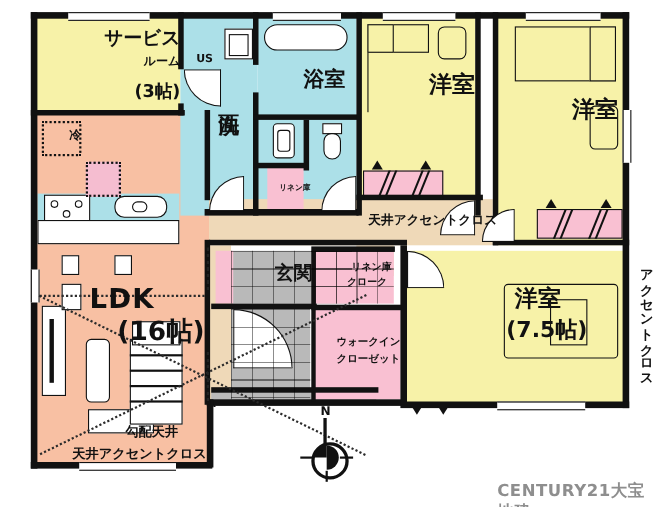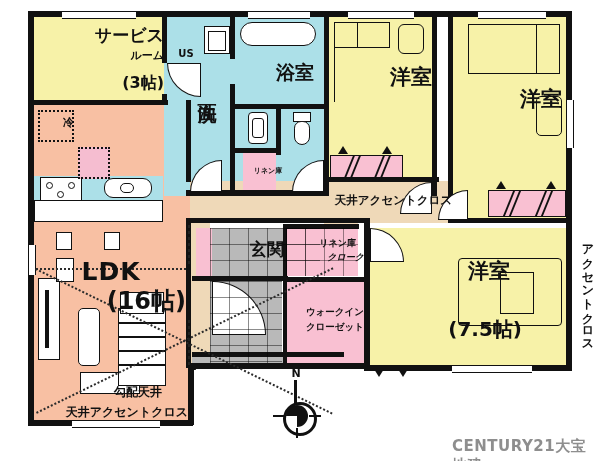--- a/index.html
+++ b/index.html
@@ -271,26 +271,26 @@
 
   <div class="lbl jp" style="left:244px;top:158px;width:32px;font-size:7px;line-height:1.25;">
     <span>リネン庫</span>
   </div>
 
   <div class="lbl jp" style="left:328px;top:66px;width:104px;font-size:21px;">洋室</div>
 
   <div class="lbl jp" style="left:452px;top:88px;width:110px;font-size:21px;">洋室</div>
 
   <div class="lbl jp" style="left:400px;top:260px;width:110px;font-size:21px;">洋室</div>
-  <div class="lbl jp" style="left:404px;top:288px;width:118px;font-size:20px;margin-top:30px;">(7.5帖)</div>
+  <div class="lbl jp" style="left:416px;top:288px;width:118px;font-size:20px;">(7.5帖)</div>
 
   <div class="lbl jp" style="left:222px;top:240px;width:62px;font-size:17px;">玄関</div>
 
   <div class="lbl jp" style="left:288px;top:238px;width:68px;font-size:9px;">リネン庫</div>
-  <div class="lbl jp" style="left:296px;top:252px;width:68px;font-size:9px;font-style:italic;">クローク</div>
+  <div class="lbl jp" style="left:284px;top:252px;width:68px;font-size:9px;">クローク</div>
 
   <div class="lbl jp" style="left:284px;top:307px;width:80px;font-size:9.5px;">ウォークイン</div>
   <div class="lbl jp" style="left:284px;top:322px;width:80px;font-size:9.5px;">クローゼット</div>
 
   <div class="lbl jp" style="left:316px;top:194px;width:136px;font-size:11.5px;font-weight:700;">天井アクセントクロス</div>
   <div class="lbl jp" style="left:82px;top:386px;width:80px;font-size:12px;">勾配天井</div>
   <div class="lbl jp" style="left:48px;top:406px;width:140px;font-size:12px;">天井アクセントクロス</div>
   <div class="lbl jp vert" style="left:574px;top:236px;width:20px;font-size:12px;font-weight:700;">アクセントクロス</div>
   <div class="lbl" style="left:170px;top:12px;width:32px;font-size:10px;margin-top:36px;">US</div>
 

